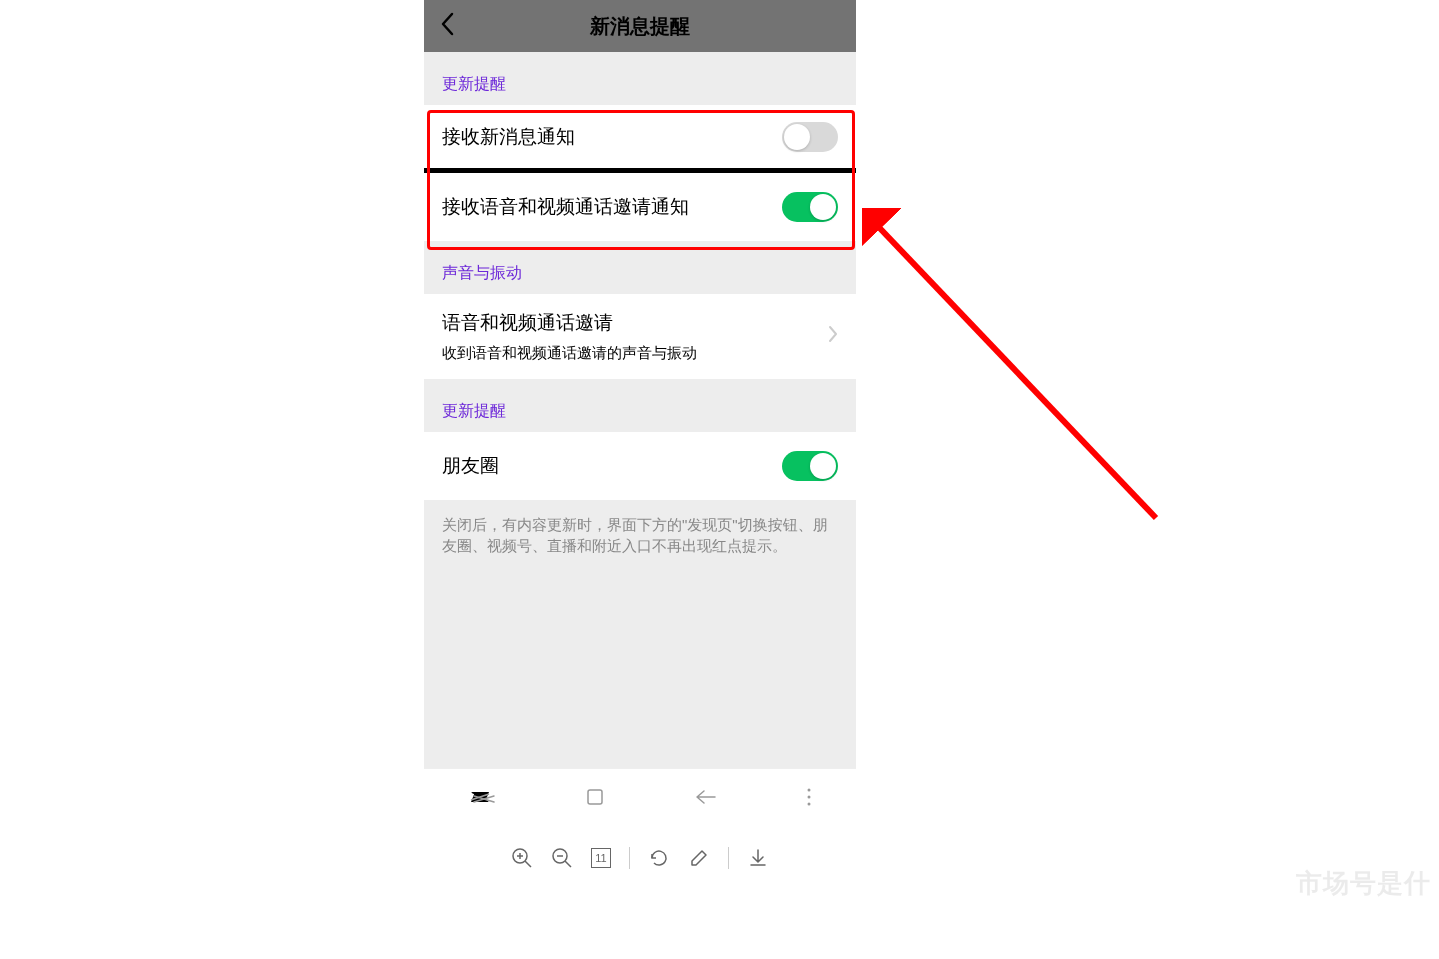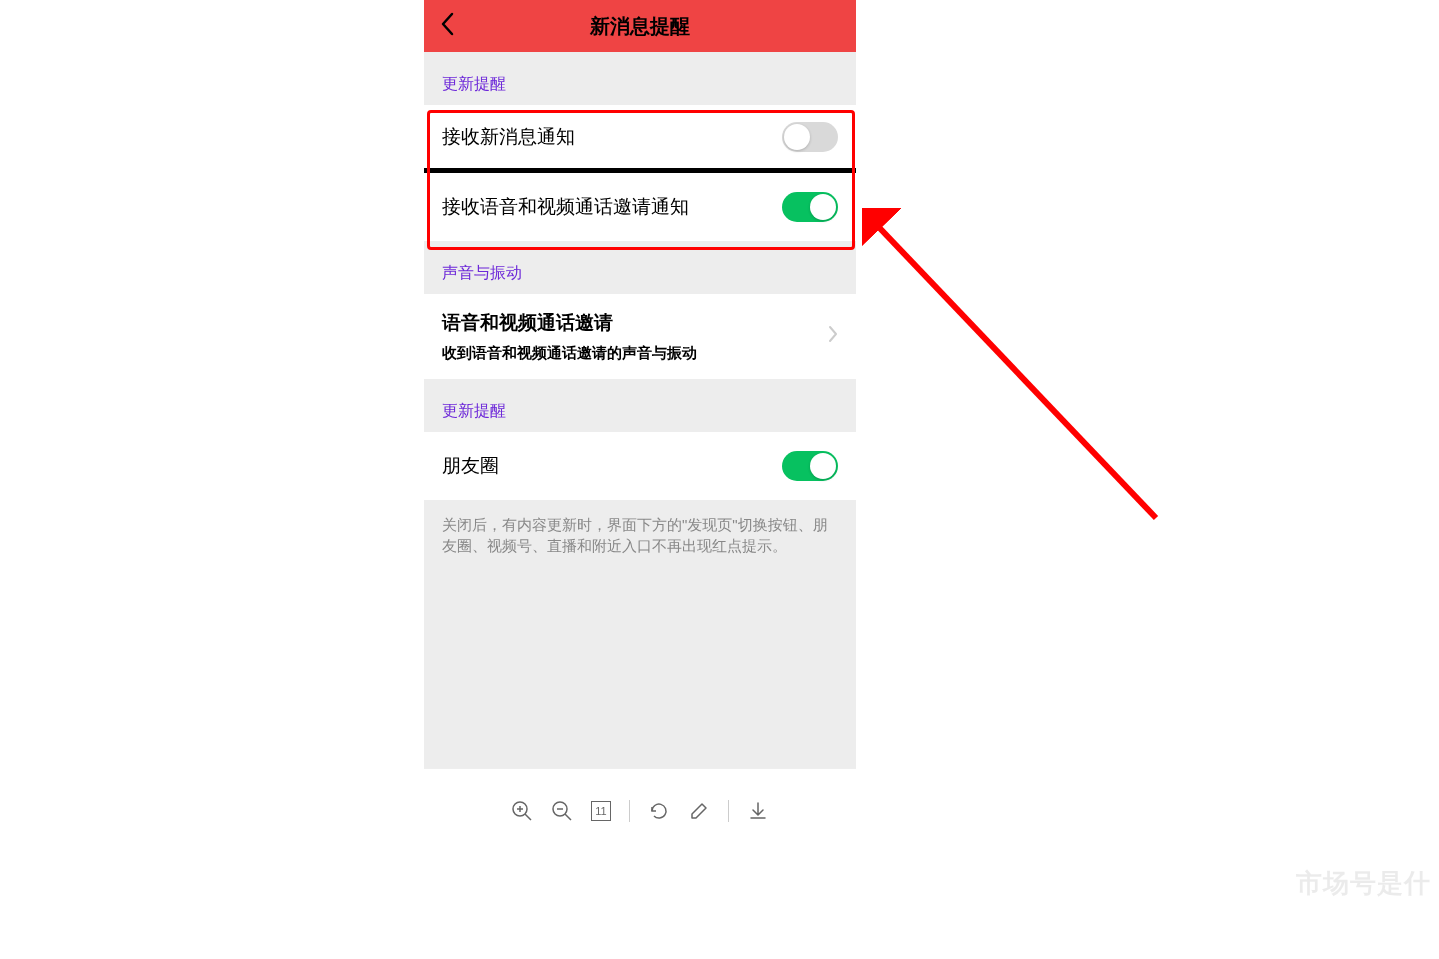--- a/index.html
+++ b/index.html
@@ -14,21 +14,21 @@
       position: absolute;
       left: 424px;
       top: 0;
       width: 432px;
       height: 828px;
       background: #ededed;
       overflow: hidden;
     }
     .header {
       height: 52px;
-      background: #ef4444;
+      background: #737373;
       display: flex;
       align-items: center;
       position: relative;
       justify-content: flex-end;
     }
     .back-btn {
       position: absolute;
       left: 16px;
       top: 50%;
       transform: translateY(-50%);
@@ -58,21 +58,21 @@
     .row:last-child { border-bottom: none; align-items: center; }
     .row-label {
       font-size: 19px;
       color: #000;
     }
     .row-sub {
       font-size: 15px;
       color: #000000;
       margin-top: 8px;
     }
-    .row-left { display: flex; flex-direction: column; font-weight: bold; }
+    .row-left { display: flex; flex-direction: column; }
     .toggle {
       width: 56px;
       height: 30px;
       border-radius: 15px;
       position: relative;
       cursor: pointer;
     }
     .toggle .knob {
       position: absolute;
       width: 26px;
@@ -121,21 +121,21 @@
       display: flex;
       align-items: center;
       justify-content: space-around;
       border-top: 1px solid #eee;
     }
     .nav-icon { color: #999; }
 
     .bottom-toolbar {
       position: absolute;
       left: 424px;
-      top: 781px;
+      top: 828px;
       width: 432px;
       height: 60px;
       background: #fff;
       display: flex;
       align-items: center;
       justify-content: center;
       gap: 18px;
     }
     .tb-icon { color: #666; cursor: pointer; display:flex; align-items:center; justify-content:center; }
     .tb-sep { width: 1px; height: 22px; background: #ccc; }

